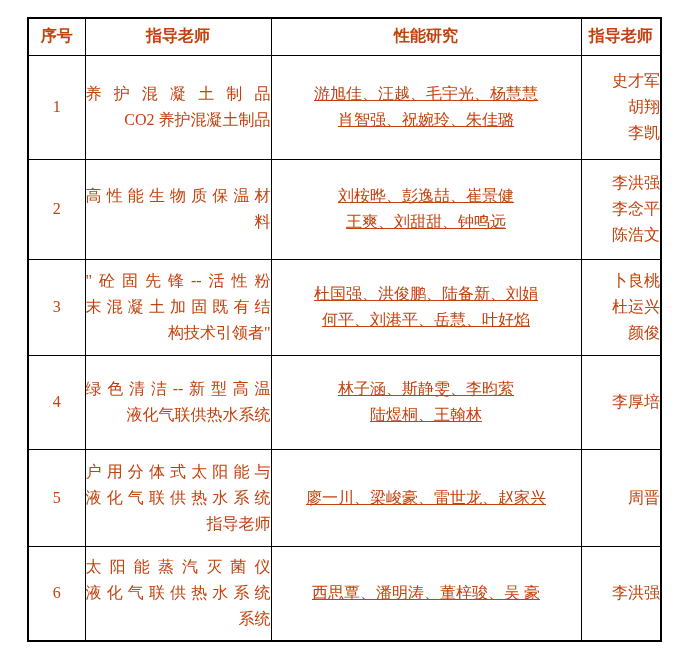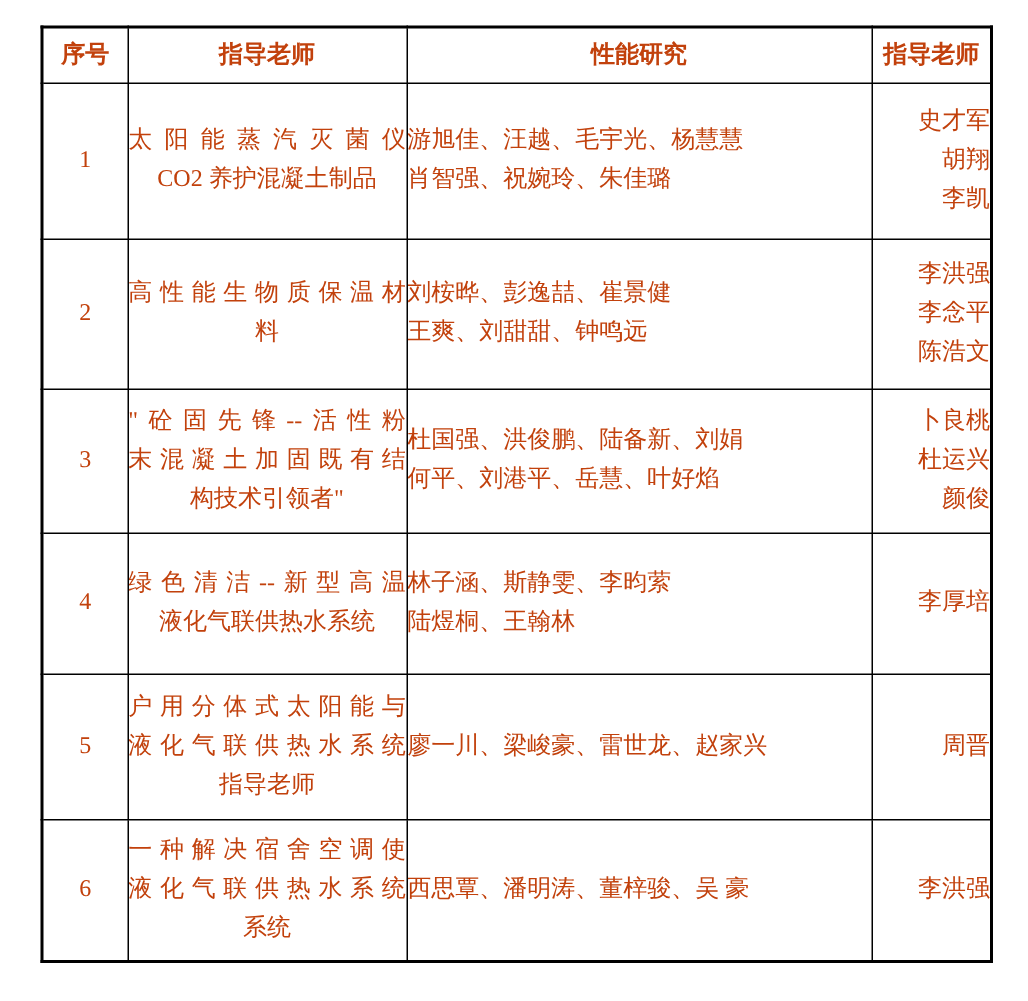--- a/index.html
+++ b/index.html
@@ -39,28 +39,30 @@
     text-align: center;
   }
   .num-cell {
     text-align: center;
     line-height: 20px;
   }
   .project-cell {
     padding: 0 7px;
     line-height: 26px;
   }
-  .project-line { text-align: center; }
+  .project-line { text-align: right; }
   .project-line.justify {
     text-align: justify;
     text-align-last: justify;
     text-justify: inter-character;
   }
   .team-cell {
+    text-align: center;
     line-height: 26px;
+    text-decoration: underline;
   }
   .advisor-cell {
     text-align: right;
     line-height: 26px;
   }
 </style>
 </head>
 <body>
 
 <div class="page">
@@ -76,21 +78,21 @@
         <th>序号</th>
         <th>指导老师</th>
         <th>性能研究</th>
         <th>指导老师</th>
       </tr>
     </thead>
     <tbody id="table-body">
         <tr style="height: 104px;">
           <td class="num-cell">1</td>
           <td class="project-cell">
-            <div class="project-line justify">太阳能蒸汽灭菌仪</div>
+            <div class="project-line justify">养护混凝土制品</div>
             <div class="project-line">CO2 养护混凝土制品</div>
           </td>
           <td class="team-cell">
             <div>游旭佳、汪越、毛宇光、杨慧慧</div>
             <div>肖智强、祝婉玲、朱佳璐</div>
           </td>
           <td class="advisor-cell">
             <div>史才军</div>
             <div>胡翔</div>
             <div>李凯</div>
@@ -153,21 +155,21 @@
           <td class="team-cell">
             <div>廖一川、梁峻豪、雷世龙、赵家兴</div>
           </td>
           <td class="advisor-cell">
             <div>周晋</div>
           </td>
         </tr>
         <tr style="height: 95px;">
           <td class="num-cell">6</td>
           <td class="project-cell">
-            <div class="project-line justify">一种解决宿舍空调使</div>
+            <div class="project-line justify">太阳能蒸汽灭菌仪</div>
             <div class="project-line justify">液化气联供热水系统</div>
             <div class="project-line">系统</div>
           </td>
           <td class="team-cell">
             <div>西思覃、潘明涛、董梓骏、吴 豪</div>
           </td>
           <td class="advisor-cell">
             <div>李洪强</div>
           </td>
         </tr>

